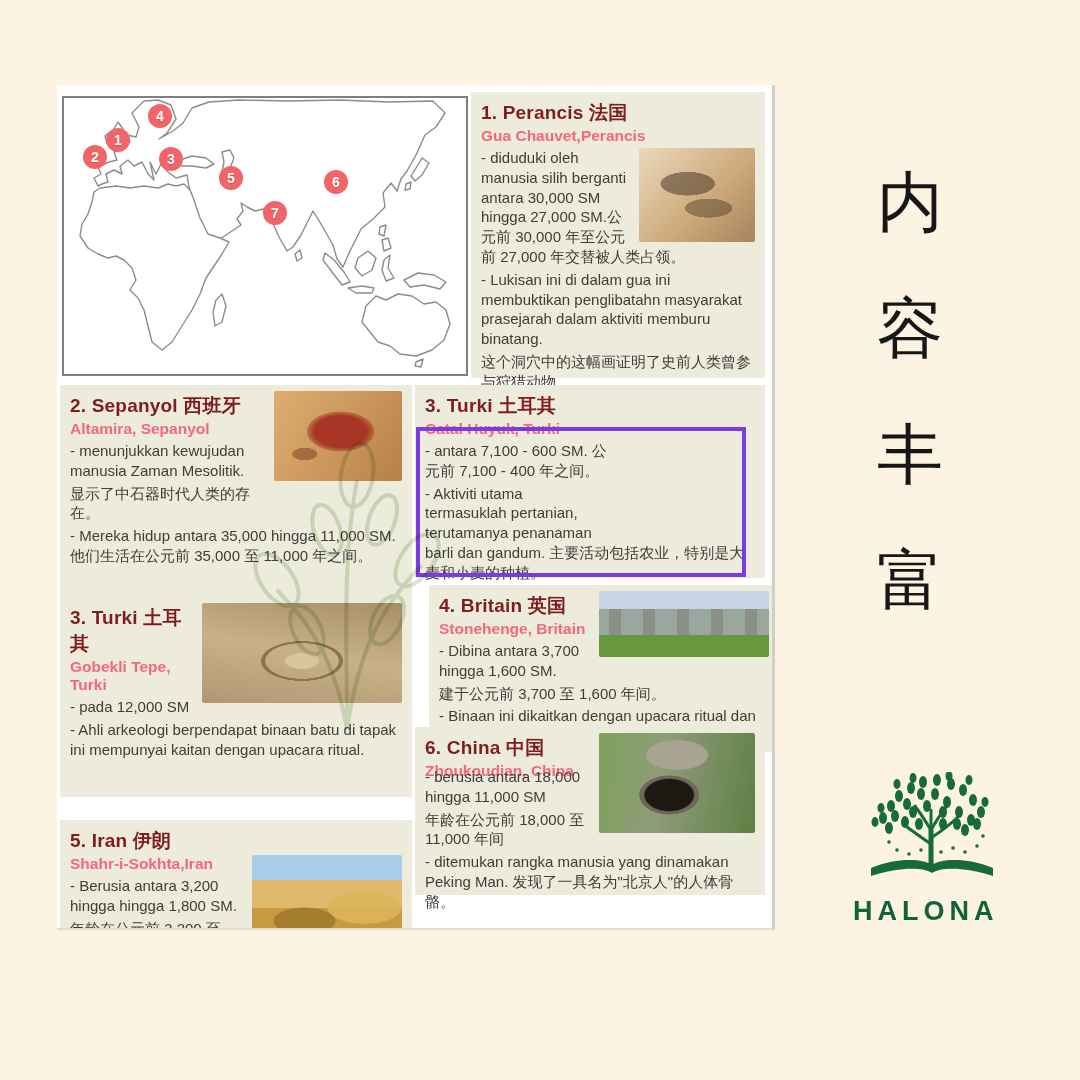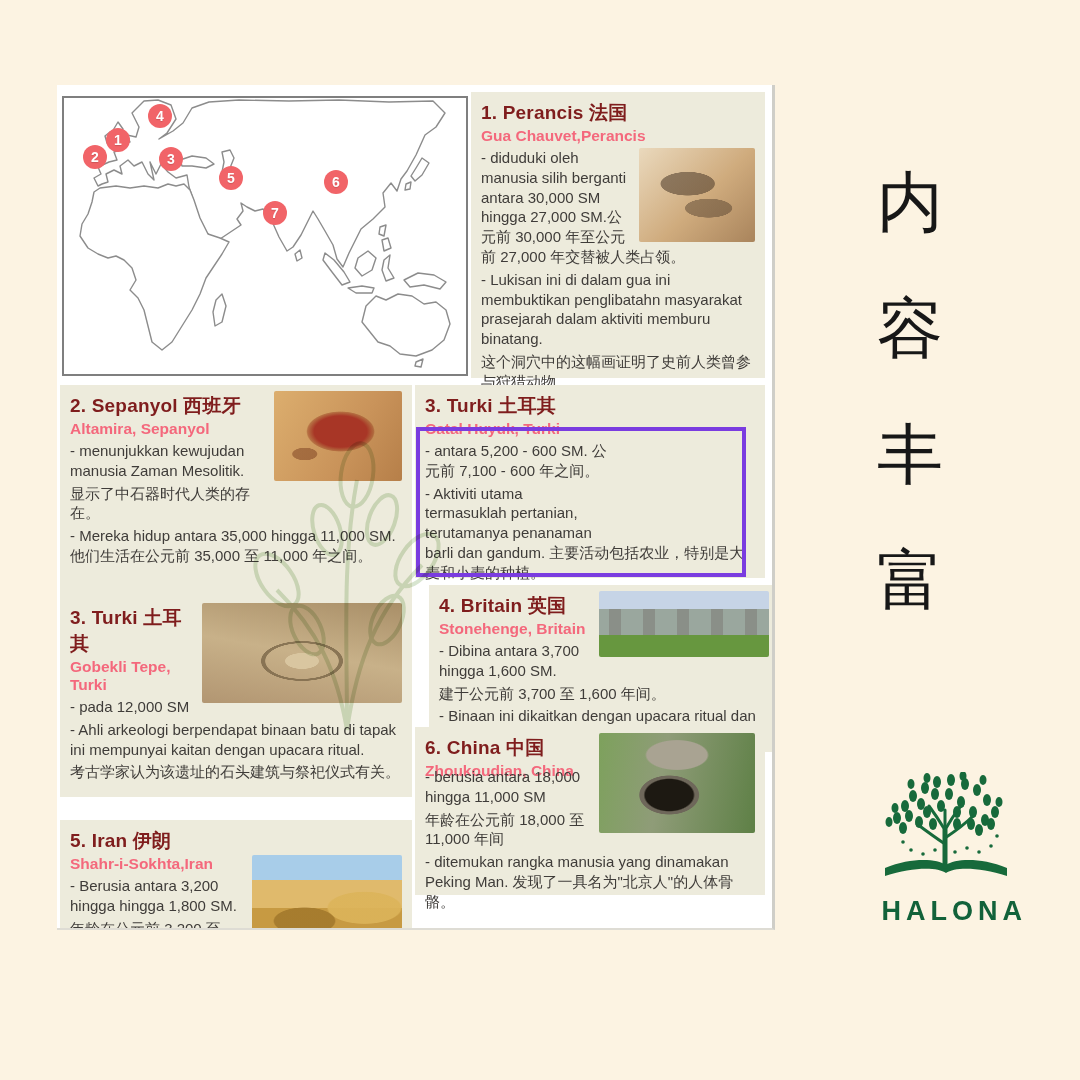--- a/index.html
+++ b/index.html
@@ -88,21 +88,21 @@
       linear-gradient(100deg,#7da15c 0%,#8f9c78 40%,#5e8046 100%);}
   
   .overlap{margin-top:-16px;position:relative;}
   
   .v-char{
     position:absolute;left:874px;width:72px;text-align:center;
     font-family:"DejaVu Serif","Liberation Serif",serif;
     font-size:66px;color:#171717;line-height:1;z-index:2;
   }
   .logo{
-    position:absolute;left:853px;top:772px;width:174px;text-align:right;z-index:2;
+    position:absolute;left:853px;top:772px;width:174px;text-align:left;z-index:2;
   }
   .logo-text{
     font-size:27px;font-weight:bold;color:#12623a;letter-spacing:5px;margin-top:2px;
   }
 </style>
 </head>
 <body>
 
 <div class="panel">
 
@@ -185,31 +185,30 @@
     <div class="body-p">- menunjukkan kewujudan manusia Zaman Mesolitik.</div>
     <div class="body-p">显示了中石器时代人类的存在。</div>
     <div class="body-p">- Mereka hidup antara 35,000 hingga 11,000 SM. 他们生活在公元前 35,000 至 11,000 年之间。</div>
   </div>
 
   <div class="section" style="left:358px;top:300px;width:350px;height:193px">
     <div class="purple-box"></div>
     <div class="sec-title">3. Turki 土耳其</div>
     <div class="photo ph-catal"></div>
     <div class="sec-sub">Catal Huyuk, Turki</div>
-    <div class="body-p">- antara 5,200 - 600 SM. 公元前 7,100 - 600 年之间。</div>
+    <div class="body-p">- antara 7,100 - 600 SM. 公元前 7,100 - 400 年之间。</div>
     <div class="body-p">- Aktiviti utama termasuklah pertanian, terutamanya penanaman barli dan gandum. 主要活动包括农业，特别是大麦和小麦的种植。</div>
   </div>
 
   <div class="section" style="left:3px;top:512px;width:352px;height:200px">
     <div class="photo ph-gobekli"></div>
     <div class="sec-title">3. Turki 土耳其</div>
     <div class="sec-sub">Gobekli Tepe, Turki</div>
     <div class="body-p">- pada 12,000 SM</div>
     <div class="body-p">- Ahli arkeologi berpendapat binaan batu di tapak ini mempunyai kaitan dengan upacara ritual.</div>
-    <div class="body-p">考古学家认为该遗址的石头建筑与祭祀仪式有关。</div>
   </div>
 
   <div class="section" style="left:372px;top:500px;width:350px;height:167px">
     <div class="photo ph-stonehenge"></div>
     <div class="sec-title">4. Britain 英国</div>
     <div class="sec-sub">Stonehenge, Britain</div>
     <div class="body-p">- Dibina antara 3,700 hingga 1,600 SM.</div>
     <div class="body-p">建于公元前 3,700 至 1,600 年间。</div>
     <div class="body-p">- Binaan ini dikaitkan dengan upacara ritual dan tempat mengkaj bintang.</div>
     <div class="body-p">这座建筑与仪式和研究星星的场所有关。</div>

